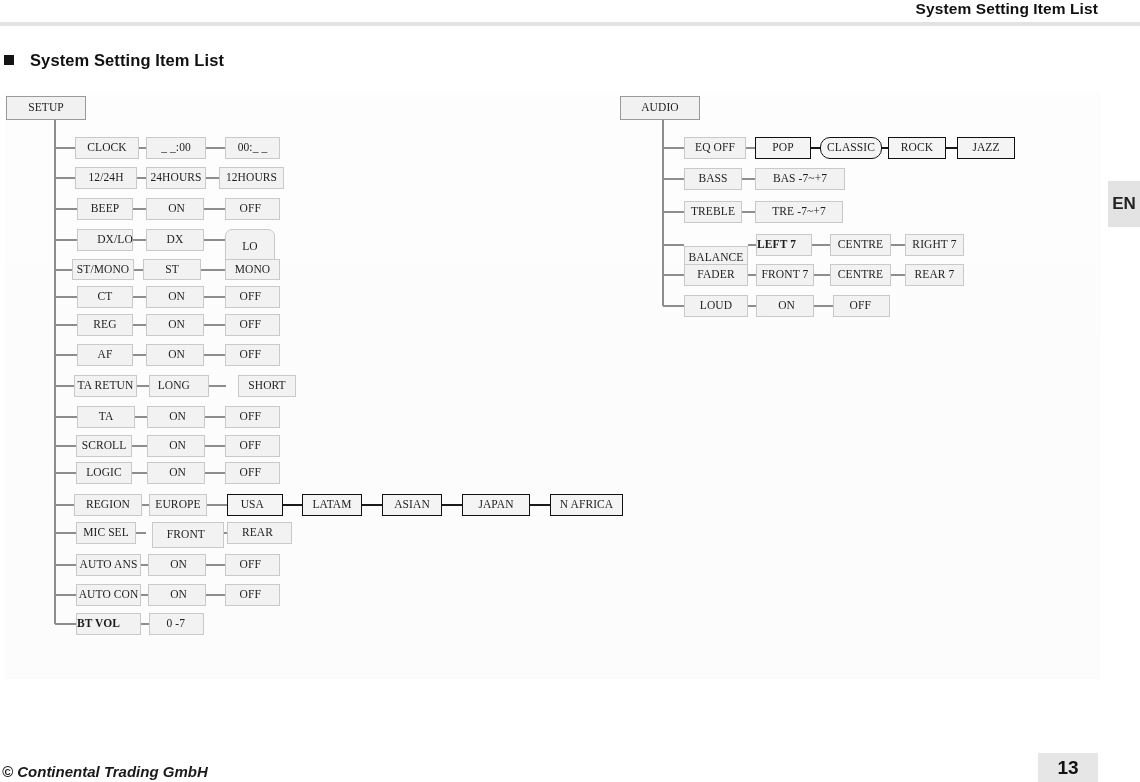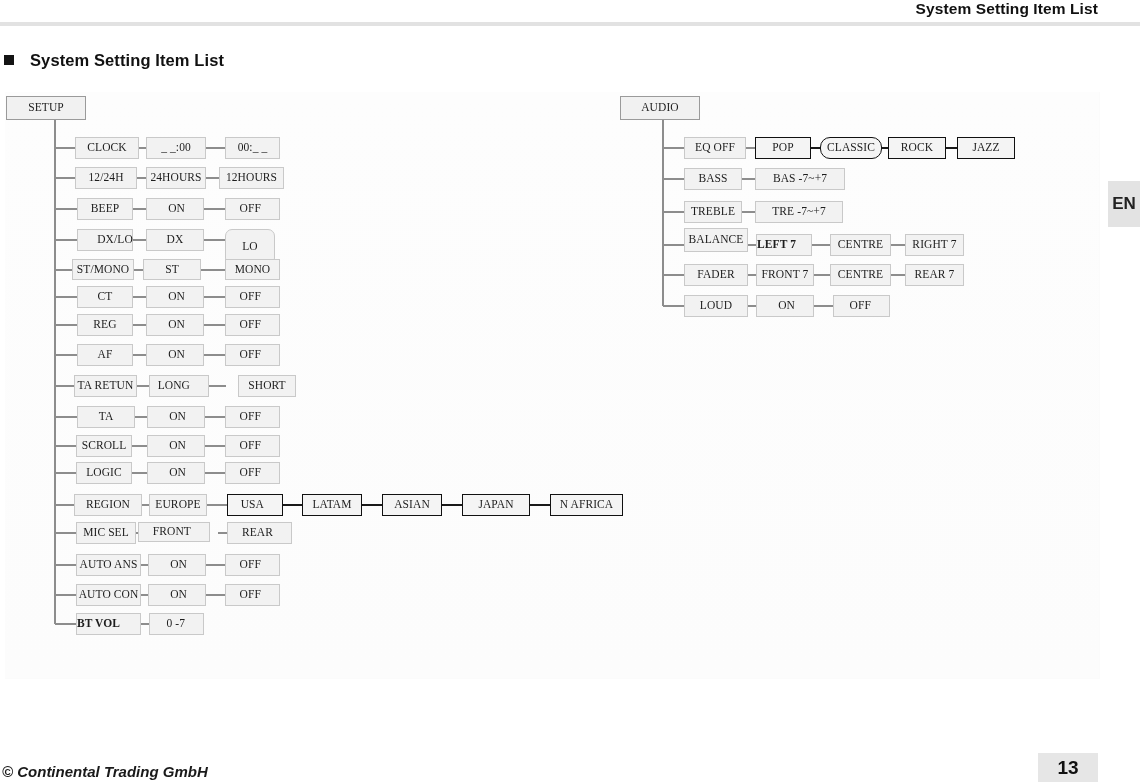--- a/index.html
+++ b/index.html
@@ -231,41 +231,41 @@
     <div class="node right pale" style="left: 147px; top: 462px; width: 58px; height: 22px;">ON</div>
     <div class="node right pale" style="left: 225px; top: 462px; width: 55px; height: 22px;">OFF</div>
     <div class="node center pale" style="left: 74px; top: 494px; width: 68px; height: 22px;">REGION</div>
     <div class="node center pale" style="left: 149px; top: 494px; width: 58px; height: 22px;">EUROPE</div>
     <div class="node right bold" style="left: 227px; top: 494px; width: 56px; height: 22px;">USA</div>
     <div class="node center bold" style="left: 302px; top: 494px; width: 60px; height: 22px;">LATAM</div>
     <div class="node center bold" style="left: 382px; top: 494px; width: 60px; height: 22px;">ASIAN</div>
     <div class="node center bold" style="left: 462px; top: 494px; width: 68px; height: 22px;">JAPAN</div>
     <div class="node center bold" style="left: 550px; top: 494px; width: 73px; height: 22px;">N AFRICA</div>
     <div class="node center pale" style="left: 76px; top: 522px; width: 60px; height: 22px;">MIC SEL</div>
-    <div class="node right pale" style="left: 138px; top: 522px; width: 72px; height: 20px; text-align: center;">FRONT</div>
+    <div class="node right pale" style="left: 152px; top: 522px; width: 72px; height: 26px; text-align: center;">FRONT</div>
     <div class="node right pale" style="left: 227px; top: 522px; width: 65px; height: 22px;">REAR</div>
     <div class="node center pale" style="left: 76px; top: 554px; width: 65px; height: 22px;">AUTO ANS</div>
     <div class="node right pale" style="left: 148px; top: 554px; width: 58px; height: 22px;">ON</div>
     <div class="node right pale" style="left: 225px; top: 554px; width: 55px; height: 22px;">OFF</div>
     <div class="node center pale" style="left: 76px; top: 584px; width: 65px; height: 22px;">AUTO CON</div>
     <div class="node right pale" style="left: 148px; top: 584px; width: 58px; height: 22px;">ON</div>
     <div class="node right pale" style="left: 225px; top: 584px; width: 55px; height: 22px;">OFF</div>
     <div class="node left pale" style="left: 76px; top: 613px; width: 65px; height: 22px;">BT VOL</div>
     <div class="node right pale" style="left: 149px; top: 613px; width: 55px; height: 22px;">0 -7</div>
     <div class="node center root" style="left: 620px; top: 96px; width: 80px; height: 24px;">AUDIO</div>
     <div class="node center pale" style="left: 684px; top: 137px; width: 62px; height: 22px;">EQ OFF</div>
     <div class="node center bold" style="left: 755px; top: 137px; width: 56px; height: 22px;">POP</div>
     <div class="node center bold" style="left: 820px; top: 137px; width: 62px; height: 22px; border-radius: 10px;">CLASSIC</div>
     <div class="node center bold" style="left: 888px; top: 137px; width: 58px; height: 22px;">ROCK</div>
     <div class="node center bold" style="left: 957px; top: 137px; width: 58px; height: 22px;">JAZZ</div>
     <div class="node center pale" style="left: 684px; top: 168px; width: 58px; height: 22px;">BASS</div>
     <div class="node center pale" style="left: 755px; top: 168px; width: 90px; height: 22px;">BAS -7~+7</div>
     <div class="node center pale" style="left: 684px; top: 201px; width: 58px; height: 22px;">TREBLE</div>
     <div class="node center pale" style="left: 755px; top: 201px; width: 88px; height: 22px;">TRE -7~+7</div>
-    <div class="node center pale" style="left: 684px; top: 228px; width: 64px; height: 24px;">BALANCE</div>
+    <div class="node center pale" style="left: 684px; top: 246px; width: 64px; height: 24px;">BALANCE</div>
     <div class="node left pale" style="left: 756px; top: 234px; width: 56px; height: 22px;">LEFT 7</div>
     <div class="node center pale" style="left: 830px; top: 234px; width: 61px; height: 22px;">CENTRE</div>
     <div class="node center pale" style="left: 905px; top: 234px; width: 59px; height: 22px;">RIGHT 7</div>
     <div class="node center pale" style="left: 684px; top: 264px; width: 64px; height: 22px;">FADER</div>
     <div class="node center pale" style="left: 756px; top: 264px; width: 58px; height: 22px;">FRONT 7</div>
     <div class="node center pale" style="left: 830px; top: 264px; width: 61px; height: 22px;">CENTRE</div>
     <div class="node center pale" style="left: 905px; top: 264px; width: 59px; height: 22px;">REAR 7</div>
     <div class="node center pale" style="left: 684px; top: 295px; width: 64px; height: 22px;">LOUD</div>
     <div class="node right pale" style="left: 756px; top: 295px; width: 58px; height: 22px;">ON</div>
     <div class="node right pale" style="left: 833px; top: 295px; width: 57px; height: 22px;">OFF</div>

